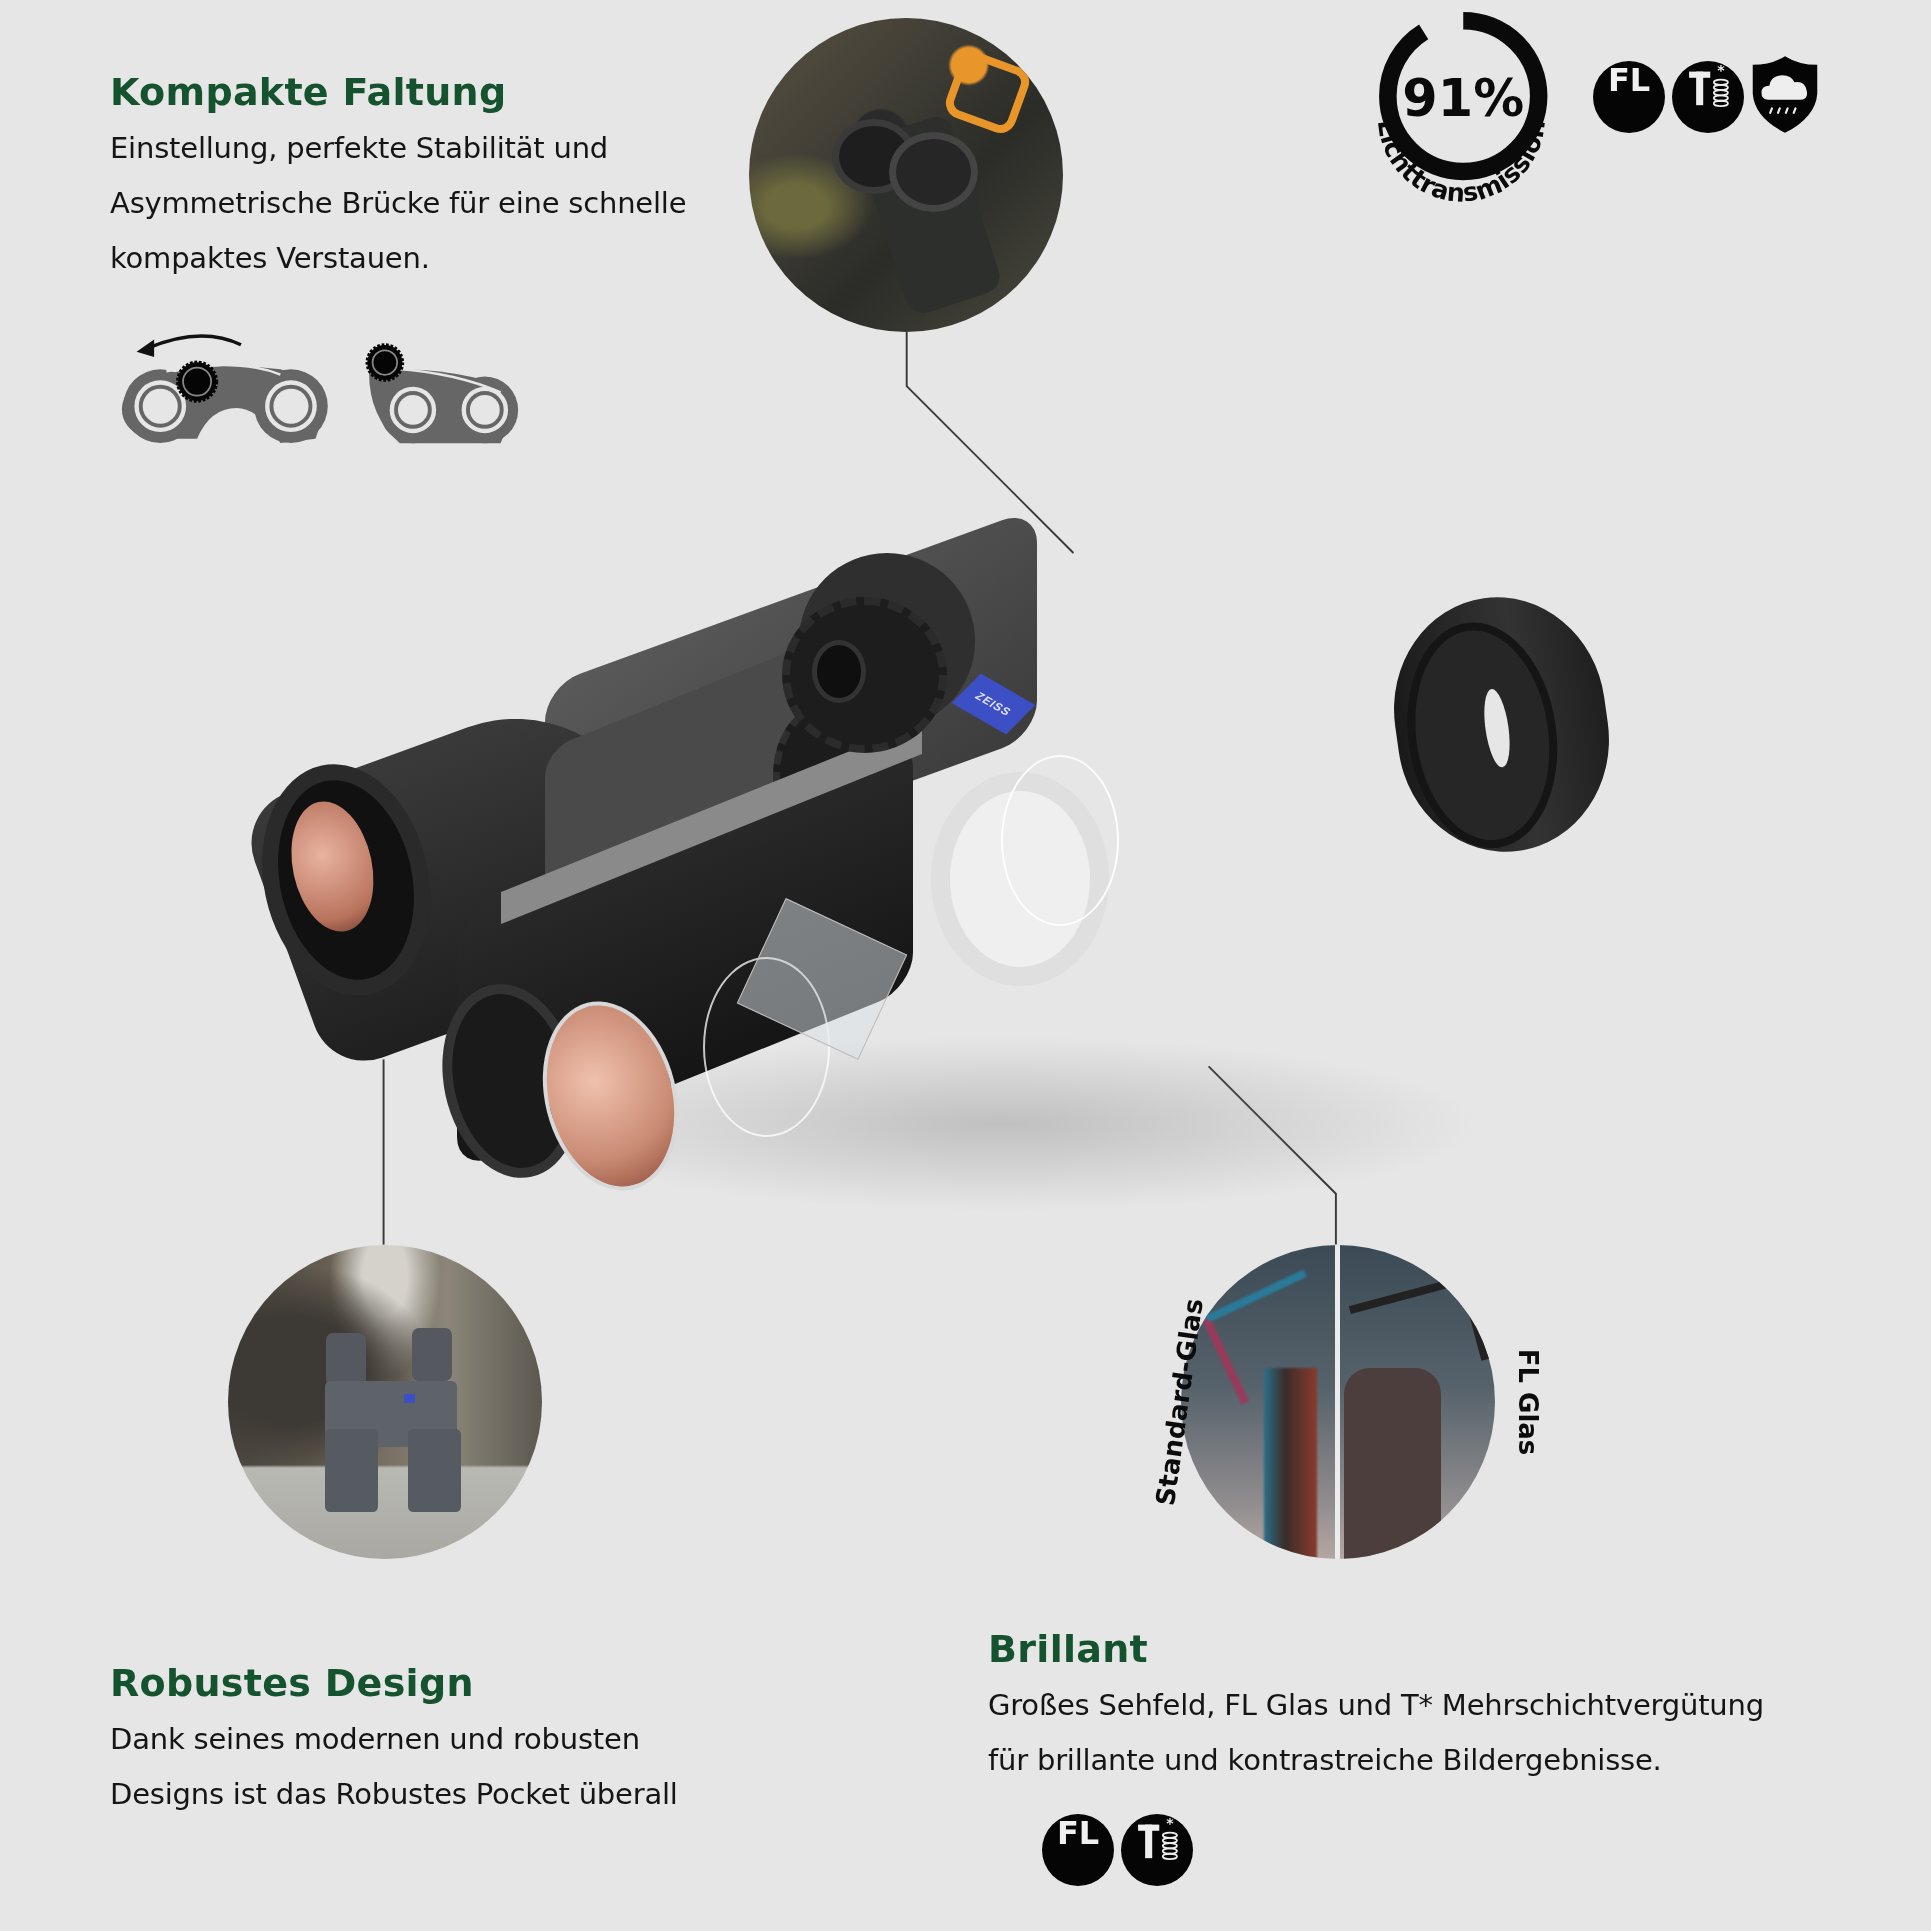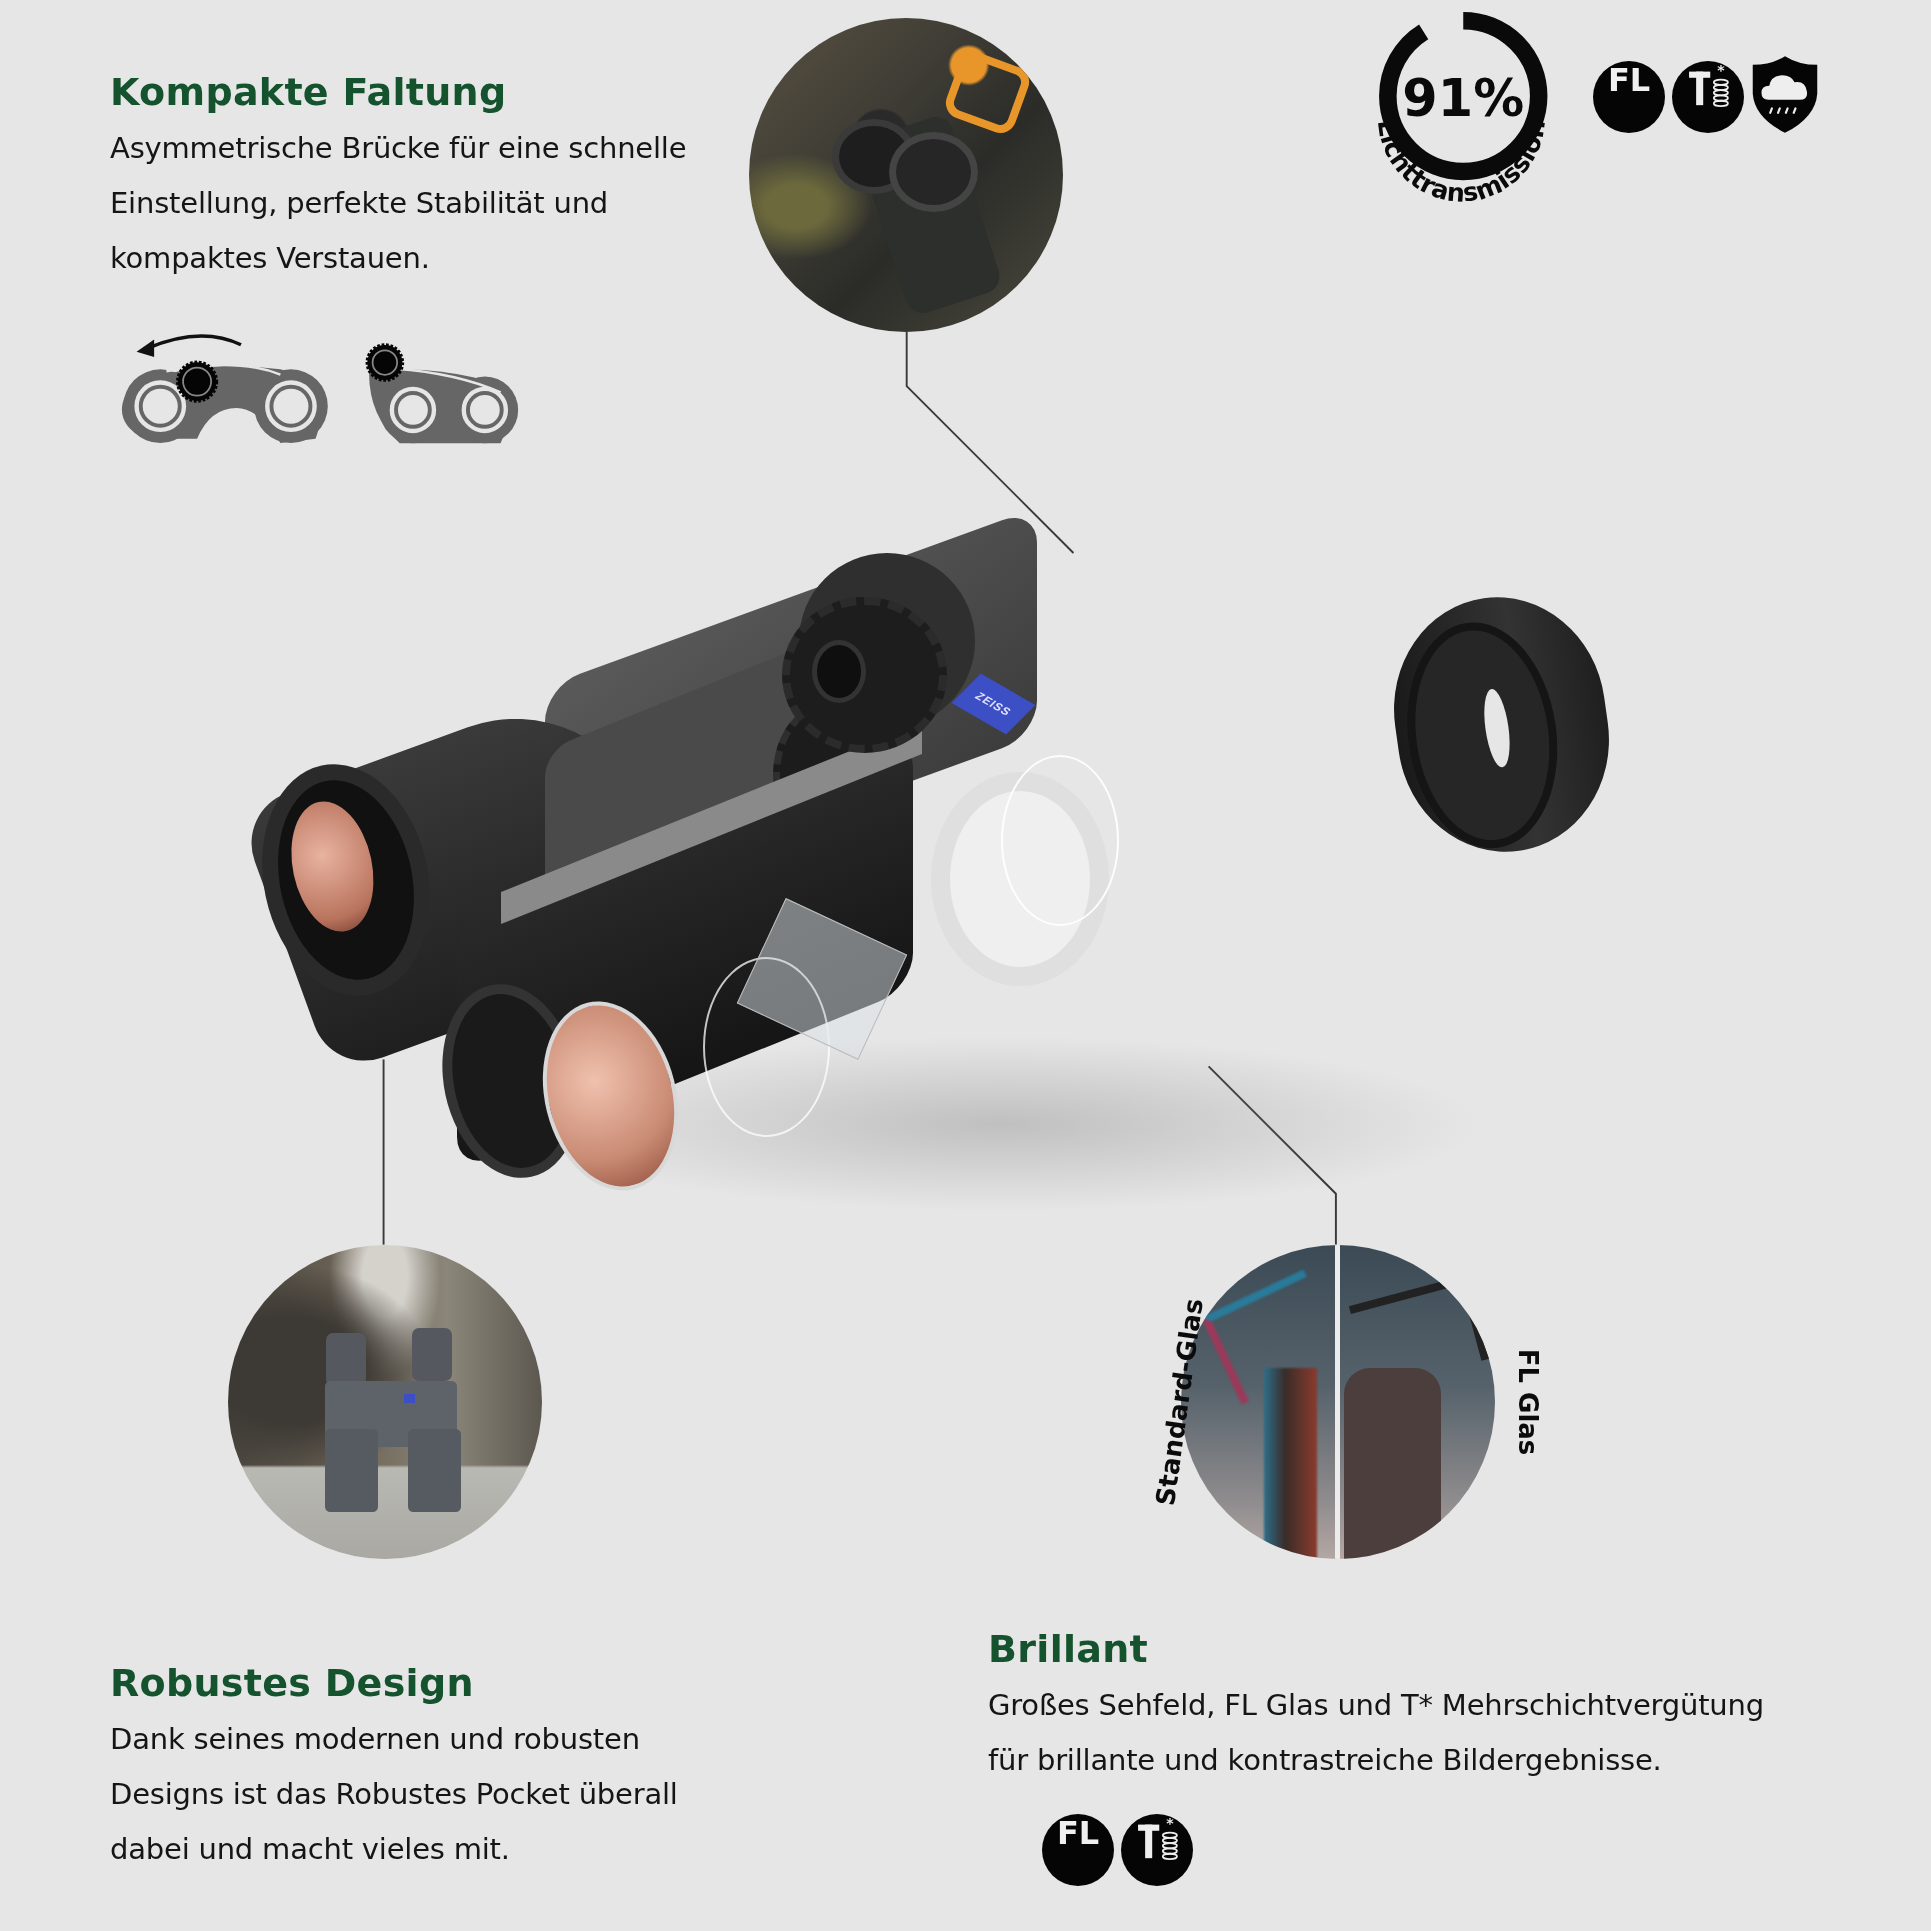--- a/index.html
+++ b/index.html
@@ -42,22 +42,22 @@
 
 <svg class="connector" viewBox="0 0 2200 2200">
   <polyline points="1033,378 1033,440 1223,630" fill="none" stroke="#3a3a3a" stroke-width="2.2"></polyline>
   <polyline points="437,1207 437,1418" fill="none" stroke="#3a3a3a" stroke-width="2.2"></polyline>
   <polyline points="1377,1215 1522,1360 1522,1418" fill="none" stroke="#3a3a3a" stroke-width="2.2"></polyline>
 </svg>
 
 <div class="abs" style="left:110px; top:70px;">
   <h2 class="heading">Kompakte Faltung</h2>
   <div class="body-text" style="margin-top:7px;">
+    <span>Einstellung, perfekte Stabilität und</span>
     <span>Asymmetrische Brücke für eine schnelle</span>
-    <span>Einstellung, perfekte Stabilität und</span>
     <span>kompaktes Verstauen.</span>
   </div>
 </div>
 
 <svg class="abs" style="left:105px; top:320px;" width="421" height="132" viewBox="0 0 480 150">
 
   <path d="M155,28 Q110,6 48,32" fill="none" stroke="#111" stroke-width="4"></path>
   <polygon points="36,36 56,22 56,42" fill="#111"></polygon>
 
   <g fill="#666">
@@ -222,21 +222,20 @@
 </div>
 
 <div class="rot-label" style="left:1075px; top:1387px; transform:rotate(-82deg);">Standard-Glas</div>
 <div class="rot-label" style="left:1475px; top:1387px; transform:rotate(90deg);">FL Glas</div>
 
 <div class="abs" style="left:110px; top:1661px;">
   <h2 class="heading">Robustes Design</h2>
   <div class="body-text" style="margin-top:7px;">
     <span>Dank seines modernen und robusten</span>
     <span>Designs ist das Robustes Pocket überall</span>
-    <span>dabei und macht vieles mit.</span>
   </div>
 </div>
 
 <div class="abs" style="left:988px; top:1627px;">
   <h2 class="heading">Brillant</h2>
   <div class="body-text" style="margin-top:7px;">
     <span>Großes Sehfeld, FL Glas und T* Mehrschichtvergütung</span>
     <span>für brillante und kontrastreiche Bildergebnisse.</span>
   </div>
 </div>

